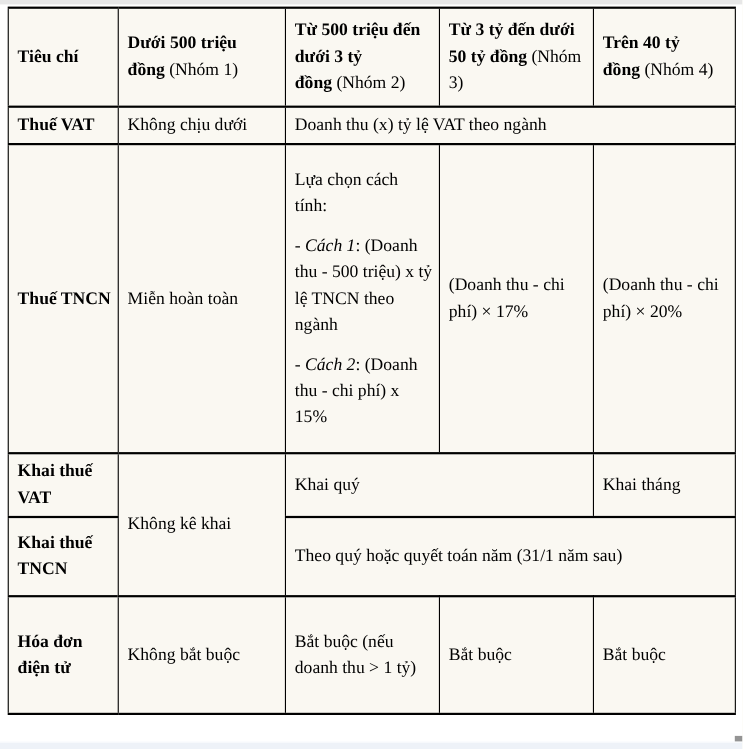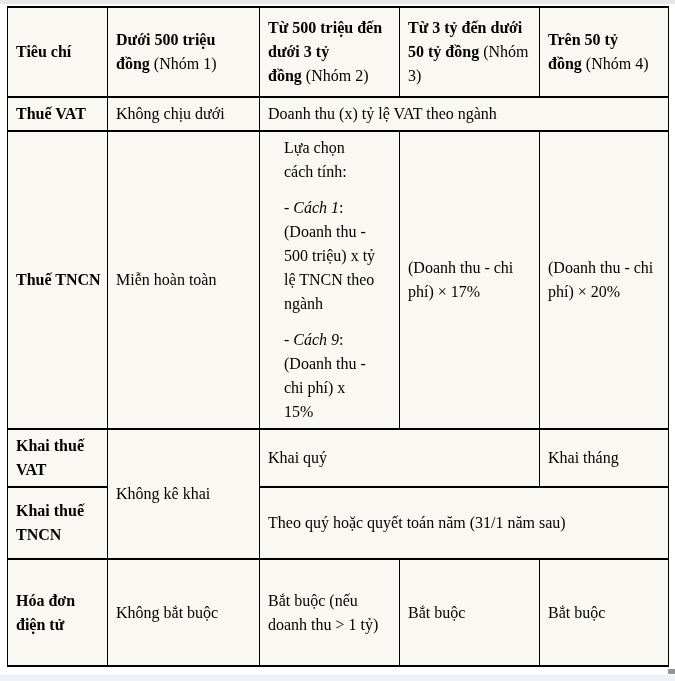--- a/index.html
+++ b/index.html
@@ -36,21 +36,21 @@
     font-size: 16px;
     line-height: 24px;
     vertical-align: middle;
     text-align: left;
     font-weight: normal;
     overflow: hidden;
   }
   .tax-table th { font-weight: bold; }
   .b { font-weight: bold; }
   .tax-table i { font-style: italic; }
-  .tax-table p { margin: 12px 16px; }
+  .tax-table p { margin: 12px 0; }
   .tax-table td p:first-child { margin-top: 0; }
   .tax-table td p:last-child { margin-bottom: 0; }
   tr.r-header  { height: 90px; }
   tr.r-vat     { height: 30px; }
   tr.r-tncn    { height: 281px; }
   tr.r-kvat    { height: 56px; }
   tr.r-ktncn   { height: 72px; }
   tr.r-inv     { height: 107px; }
   .bottom-strip {
     position: absolute;
@@ -92,37 +92,37 @@
     <th>
       <span class="b">Dưới 500 triệu đồng</span><span style="font-weight:normal">&nbsp;(Nhóm 1)</span>
     </th>
     <th>
       <span class="b">Từ 500 triệu đến dưới 3 tỷ đồng</span><span style="font-weight:normal">&nbsp;(Nhóm 2)</span>
     </th>
     <th>
       <span class="b">Từ 3 tỷ đến dưới 50 tỷ đồng</span><span style="font-weight:normal">&nbsp;(Nhóm 3)</span>
     </th>
     <th>
-      <span class="b">Trên 50 tỷ đồng</span><span style="font-weight:normal">&nbsp;(Nhóm 4)</span>
+      <span class="b">Trên 40 tỷ đồng</span><span style="font-weight:normal">&nbsp;(Nhóm 4)</span>
     </th>
   </tr>
 
   <tr class="r-vat">
     <th>Thuế VAT</th>
     <td>Không chịu dưới</td>
     <td colspan="3">Doanh thu (x) tỷ lệ VAT theo ngành</td>
   </tr>
 
   <tr class="r-tncn">
     <th>Thuế TNCN</th>
     <td>Miễn hoàn toàn</td>
     <td>
       <p>Lựa chọn cách tính:</p>
       <p><span>- </span><i>Cách 1</i><span>: (Doanh thu - 500 triệu) x tỷ lệ TNCN theo ngành</span></p>
-      <p><span>- </span><i>Cách 9</i><span>: (Doanh thu - chi phí) x 15%</span></p>
+      <p><span>- </span><i>Cách 2</i><span>: (Doanh thu - chi phí) x 15%</span></p>
     </td>
     <td>(Doanh thu - chi phí) × 17%</td>
     <td>(Doanh thu - chi phí) × 20%</td>
   </tr>
 
   <tr class="r-kvat">
     <th>Khai thuế VAT</th>
     <td rowspan="2">Không kê khai</td>
     <td colspan="2">Khai quý</td>
     <td>Khai tháng</td>

